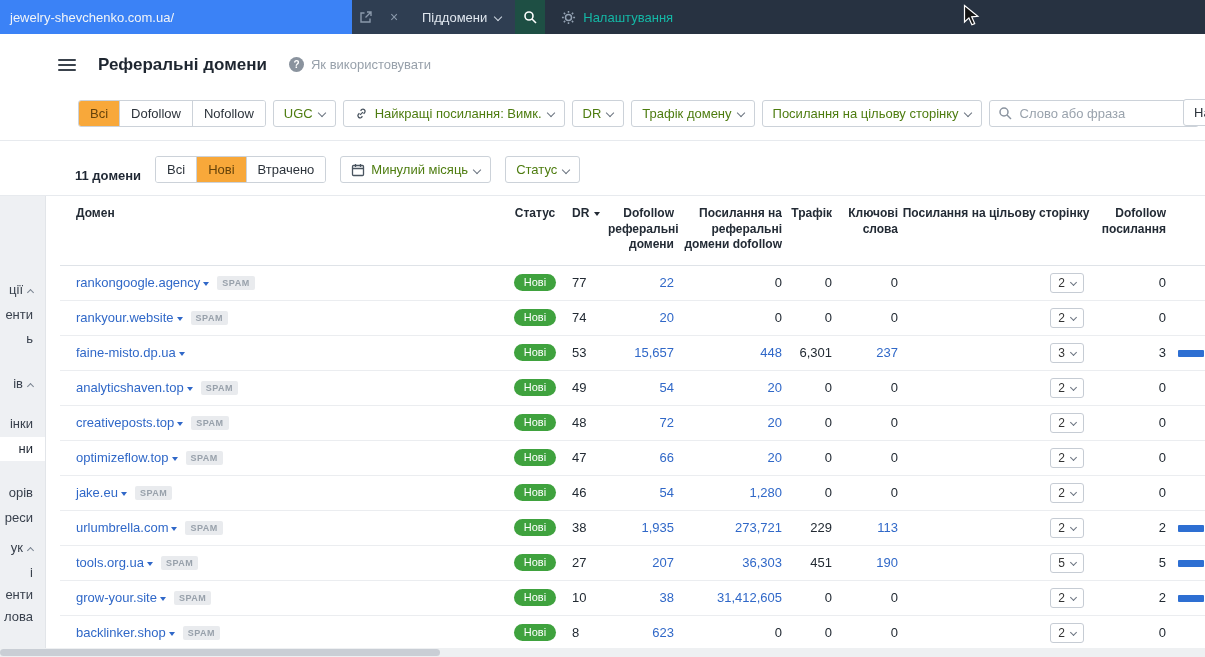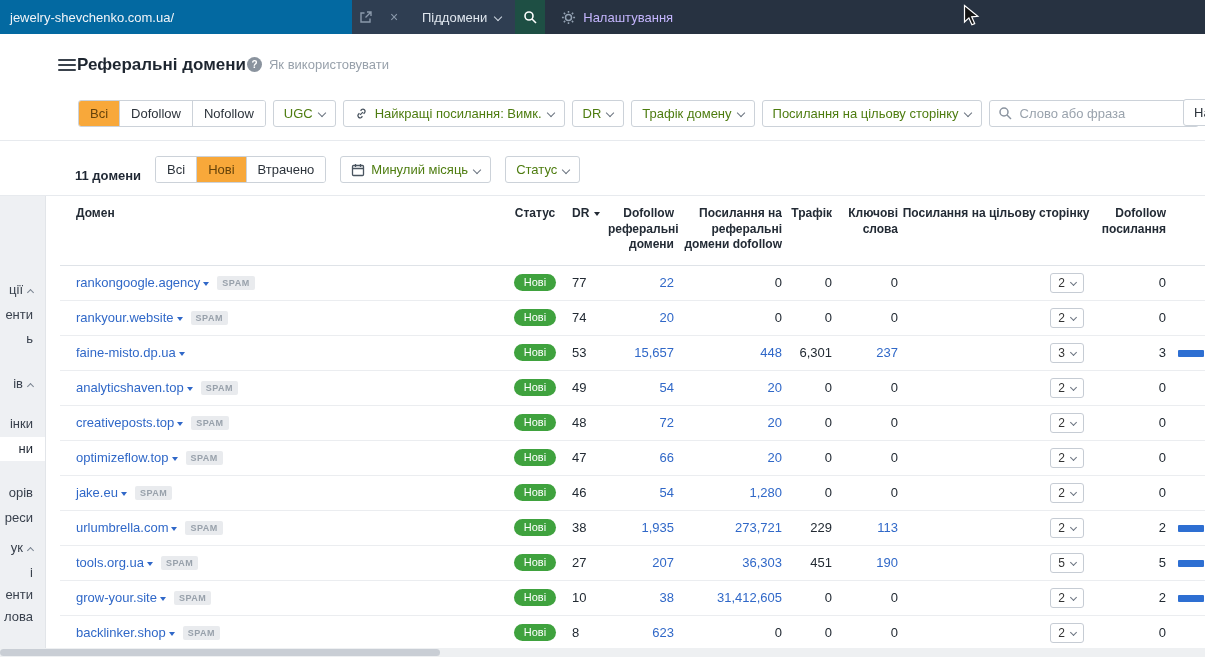--- a/index.html
+++ b/index.html
@@ -3,28 +3,28 @@
 <meta charset="utf-8">
 <style>
   * { margin:0; padding:0; box-sizing:border-box; }
   html,body { background:#fff; }
   body { font-family:"Liberation Sans", sans-serif; }
   .screen { position:relative; width:1205px; height:657px; background:#fff; overflow:hidden; }
 
   
   .topbar { position:absolute; top:0; left:0; width:100%; height:34px; background:#273241; display:flex; align-items:stretch; }
   .search-widget { display:flex; align-items:stretch; background:#2f3e52; }
-  .urlbox { width:352px; background:#0369a1; color:#f1f4f8; font-size:13px; display:flex; align-items:center; padding:0 10px; cursor:text; }
+  .urlbox { width:352px; background:#3b82f6; color:#f1f4f8; font-size:13px; display:flex; align-items:center; padding:0 10px; cursor:text; }
   .tb-icon { width:28px; display:flex; align-items:center; justify-content:center; color:#8b99ab; font-size:14px; cursor:pointer; }
   .subdom { display:flex; align-items:center; gap:8px; padding:0 14px; color:#dfe6ee; font-size:13px; cursor:pointer; }
   .tb-search { width:30px; border:none; background:#1e4f44; display:flex; align-items:center; justify-content:center; cursor:pointer; }
-  .tb-settings { display:flex; align-items:center; gap:7px; margin-left:16px; color:#c4b5fd; font-size:13px; cursor:pointer; }
-
-  
-  .page-header { position:absolute; top:34px; left:0; right:0; height:61px; display:flex; align-items:center; padding-left:58px; gap:1px; background:#fff; }
+  .tb-settings { display:flex; align-items:center; gap:7px; margin-left:16px; color:#14b8a6; font-size:13px; cursor:pointer; }
+
+  
+  .page-header { position:absolute; top:34px; left:0; right:0; height:61px; display:flex; align-items:center; padding-left:58px; gap:22px; background:#fff; }
   .hamburger { display:inline-flex; flex-direction:column; gap:3px; width:18px; cursor:pointer; }
   .hamburger span { height:2px; background:#3a424c; border-radius:1px; }
   .page-title { font-size:17px; font-weight:bold; color:#1e2630; }
   .help { display:flex; align-items:center; gap:7px; color:#98a1ab; font-size:13px; cursor:pointer; }
   .help-circle { width:15px; height:15px; border-radius:50%; background:#8a939e; color:#fff; font-size:10px; font-weight:bold; line-height:15px; text-align:center; }
 
   
   .filter-row { position:absolute; top:99px; left:78px; right:0; height:28px; display:flex; align-items:center; gap:7px; }
   .seg-group { display:inline-flex; border:1px solid #ccd2d9; border-radius:3px; overflow:hidden; background:#fff; height:27px; align-items:stretch; flex:0 0 auto; }
   .seg { border:none; background:#fff; padding:0 11px; font-size:13px; color:#2c333b; border-left:1px solid #ccd2d9; cursor:pointer; font-family:inherit; }

